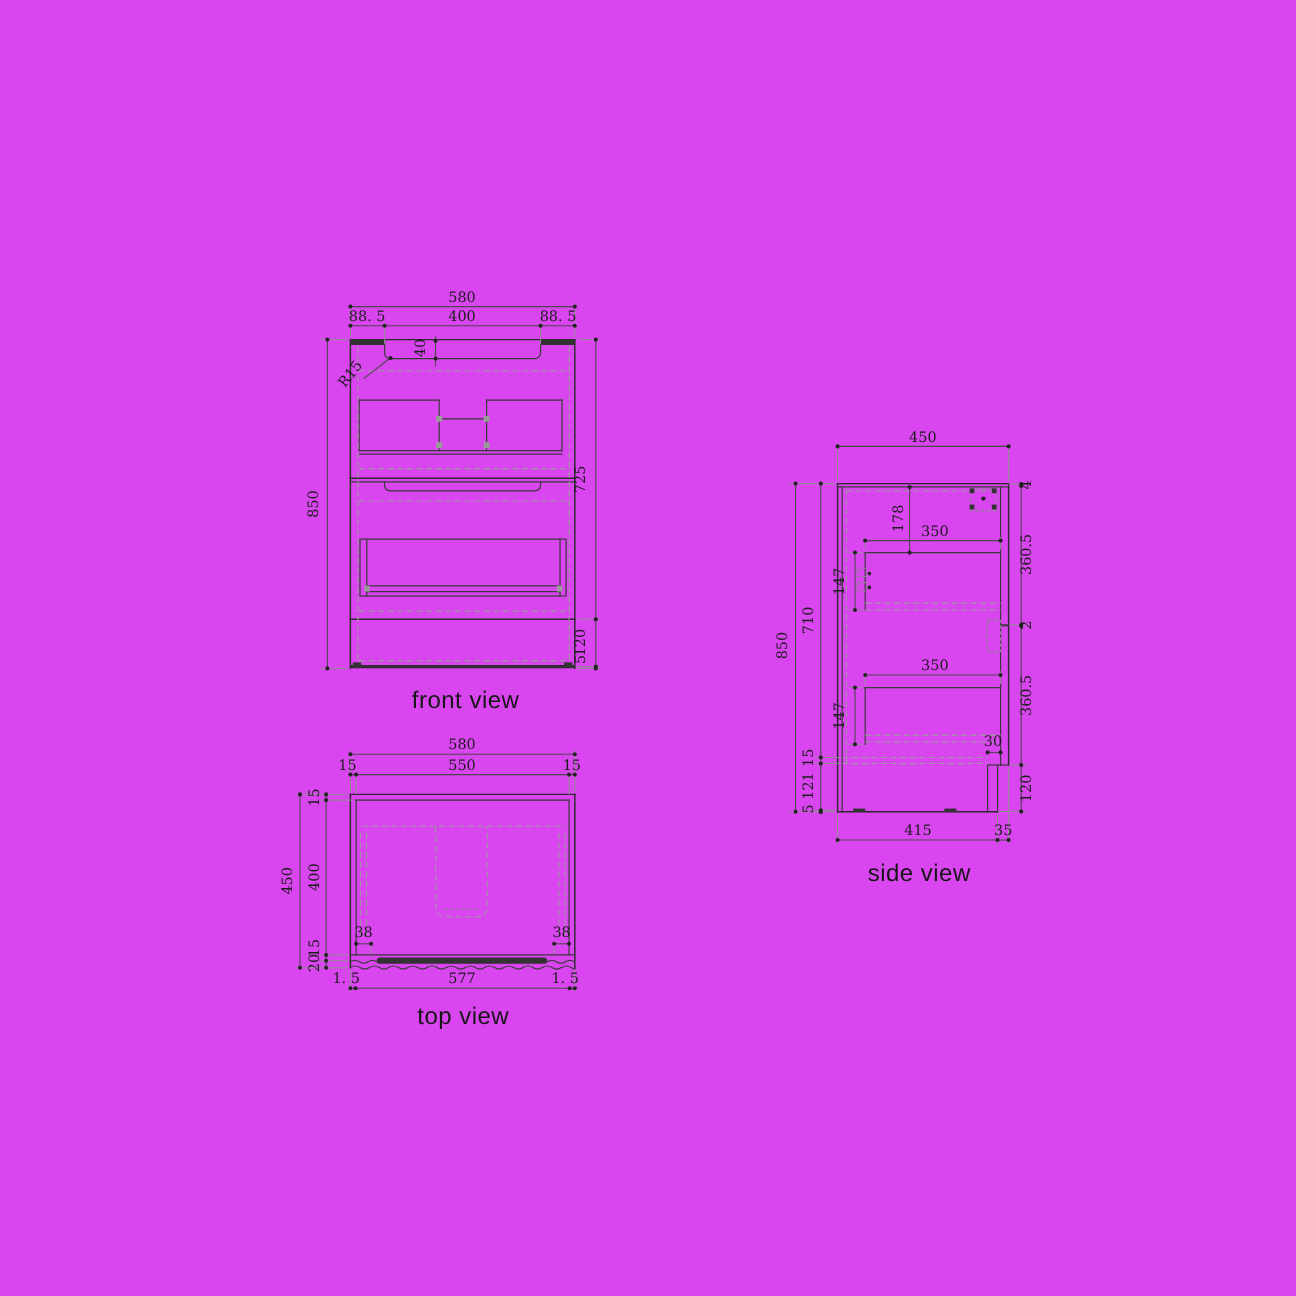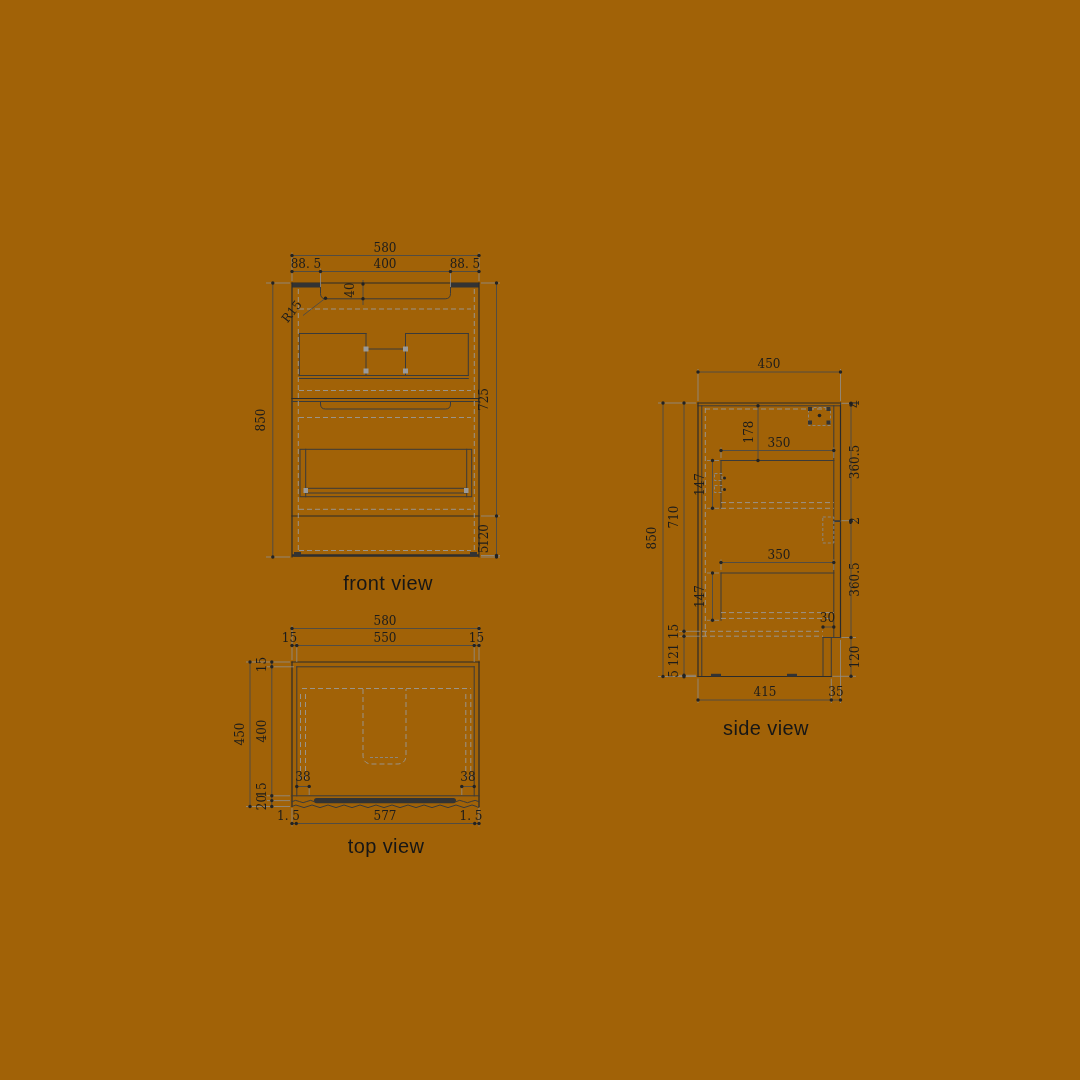--- a/index.html
+++ b/index.html
@@ -1,16 +1,16 @@
 <!DOCTYPE html>
 <html><head>
 <meta charset="utf-8">
 <style>
   html,body { margin:0; padding:0; background:#ffffff; }
-  .canvas { position:relative; width:1080px; height:1080px; background:#a16207; overflow:hidden; }
+  .canvas { position:relative; width:1080px; height:1080px; background:#d946ef; overflow:hidden; }
   svg { display:block; }
   .o  { stroke:#2b2b2b; stroke-width:1.2; fill:none; stroke-linecap:square; }
   .o1 { stroke:#3a3a3a; stroke-width:1;   fill:none; stroke-linecap:square; }
   .thick { stroke:#2e2e2e; stroke-width:2.6; fill:none; }
   .d  { stroke:#9a9a9a; stroke-width:0.9; fill:none; stroke-dasharray:5 3; }
   .d2 { stroke:#8a8a8a; stroke-width:0.9; fill:none; stroke-dasharray:3 2; }
   .x  { stroke:#8f8f8f; stroke-width:0.8; fill:none; }
   .m  { stroke:#4a4a4a; stroke-width:0.9; fill:none; }
   .dot { fill:#222222; stroke:none; }
   .solidfill { fill:#333333; stroke:none; }

